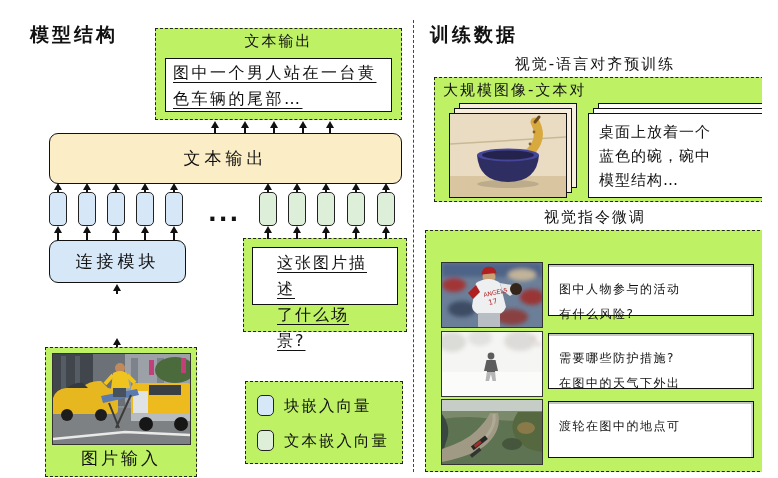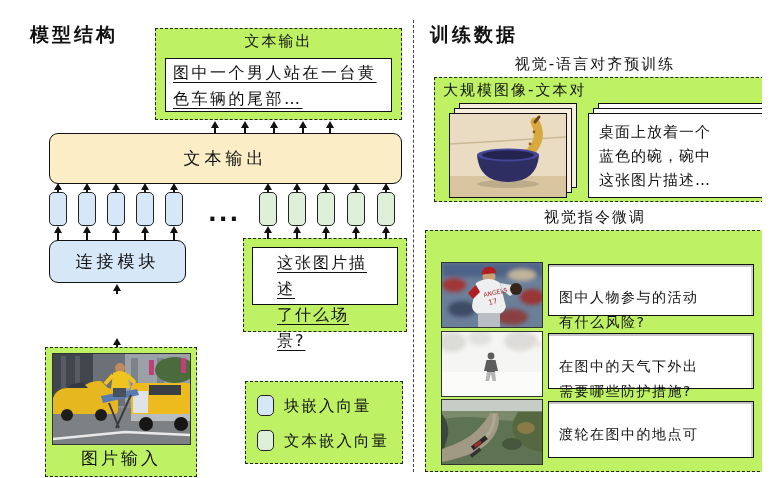--- a/index.html
+++ b/index.html
@@ -23,21 +23,21 @@
   .arr .head{position:absolute;left:0;top:0;width:0;height:0;
              border-left:4.5px solid transparent;border-right:4.5px solid transparent;border-bottom:7px solid #111;}
   .arr .shaft{position:absolute;left:3.6px;top:5px;bottom:0;width:1.7px;background:#111;}
   .divider{position:absolute;border-left:1.7px dashed #444;width:0;}
   .sec-title{position:absolute;font-size:15px;letter-spacing:2px;text-align:center;}
   .card{position:absolute;border:1.4px solid #111;box-sizing:border-box;background:#f8eedd;}
   .card.white{background:#fff;}
   .caption{padding:6px 10px;font-size:15px;line-height:24px;letter-spacing:1px;}
   .qbox{position:absolute;border:1.6px solid #111;background:#fff;box-sizing:border-box;
         box-shadow:inset 0 2px 0 #c4c4c4, inset -2px 0 0 #d2d2d2;
-        font-size:14px;line-height:25px;letter-spacing:1.5px;padding:20px 10px;}
+        font-size:12px;line-height:25px;letter-spacing:1.5px;padding:12px 10px;}
   .rowimg{position:absolute;border:1.4px solid #333;box-sizing:border-box;overflow:hidden;}
   .legend-label{position:absolute;font-size:15.5px;letter-spacing:2px;}
   .swatch{position:absolute;width:17px;height:21px;border:1.5px solid #222;border-radius:5px;box-sizing:border-box;}
   svg{display:block;}
 </style>
 </head>
 <body>
 
 <div class="canvas" id="canvas">
 
@@ -135,21 +135,21 @@
         <ellipse cx="58" cy="41" rx="26" ry="4.5" fill="#23234d"></ellipse>
       </svg>
     </div>
 
     <div class="card white" style="left:163px;top:25px;width:175px;height:85px;"></div>
     <div class="card white" style="left:158px;top:30px;width:175px;height:85px;"></div>
     <div class="card white" style="left:153px;top:35px;width:175px;height:85px;">
       <div class="caption">
         <span style="display:block;">桌面上放着一个</span>
         <span style="display:block;">蓝色的碗，碗中</span>
-        <span style="display:block;">这张图片描述…</span>
+        <span style="display:block;">模型结构…</span>
       </div>
     </div>
   </div>
 
   <div class="sec-title" style="left:425px;top:208px;width:340px;">视觉指令微调</div>
 
   <div class="dashed" style="left:425px;top:230px;width:340px;height:242px;">
 
     <div class="rowimg" style="left:15px;top:31px;width:102px;height:66px;">
       <svg width="100" height="64" viewBox="0 0 100 64">
@@ -198,22 +198,22 @@
           <circle cx="92" cy="6" r="1.5" fill="#a05040"></circle>
             <circle cx="96" cy="12" r="1.5" fill="#a05040"></circle>
         </g>
         <circle cx="49" cy="24" r="3.4" fill="#3a3a3a"></circle>
         <path d="M44.5 28 l9 0 2.5 11 -3 0 1 10 -3.5 0 -1.5 -7 -2 7 -3.5 0 1.5 -10 -3 0 z" fill="#3a3a3a"></path>
         <rect y="40" width="100" height="24" fill="#ffffff" opacity="0.55"></rect>
         <rect width="100" height="64" fill="#ffffff" opacity="0.18"></rect>
       </svg>
     </div>
     <div class="qbox" style="left:122px;top:102px;width:206px;height:56px;">
+      <span style="display:block;">需要哪些防护措施?</span>
       <span style="display:block;">在图中的天气下外出</span>
-      <span style="display:block;">需要哪些防护措施?</span>
     </div>
 
     <div class="rowimg" style="left:15px;top:168px;width:102px;height:66px;">
       <svg width="100" height="64" viewBox="0 0 100 64">
         <rect width="100" height="64" fill="#5e7352"></rect>
         <rect width="100" height="11" fill="#c6cdc7"></rect>
         <path d="M0 11 h100 v7 q-25 5 -50 1 q-25 -4 -50 0 z" fill="#7b8a6a"></path>
         <path d="M0 14 q10 14 4 28 q-4 12 -4 22 z" fill="#39493f"></path>
         <path d="M100 12 l0 40 q-18 -2 -26 -14 q-8 -12 2 -26 z" fill="#55683f"></path>
         <ellipse cx="84" cy="28" rx="9" ry="6" fill="#8a7a4a"></ellipse>

